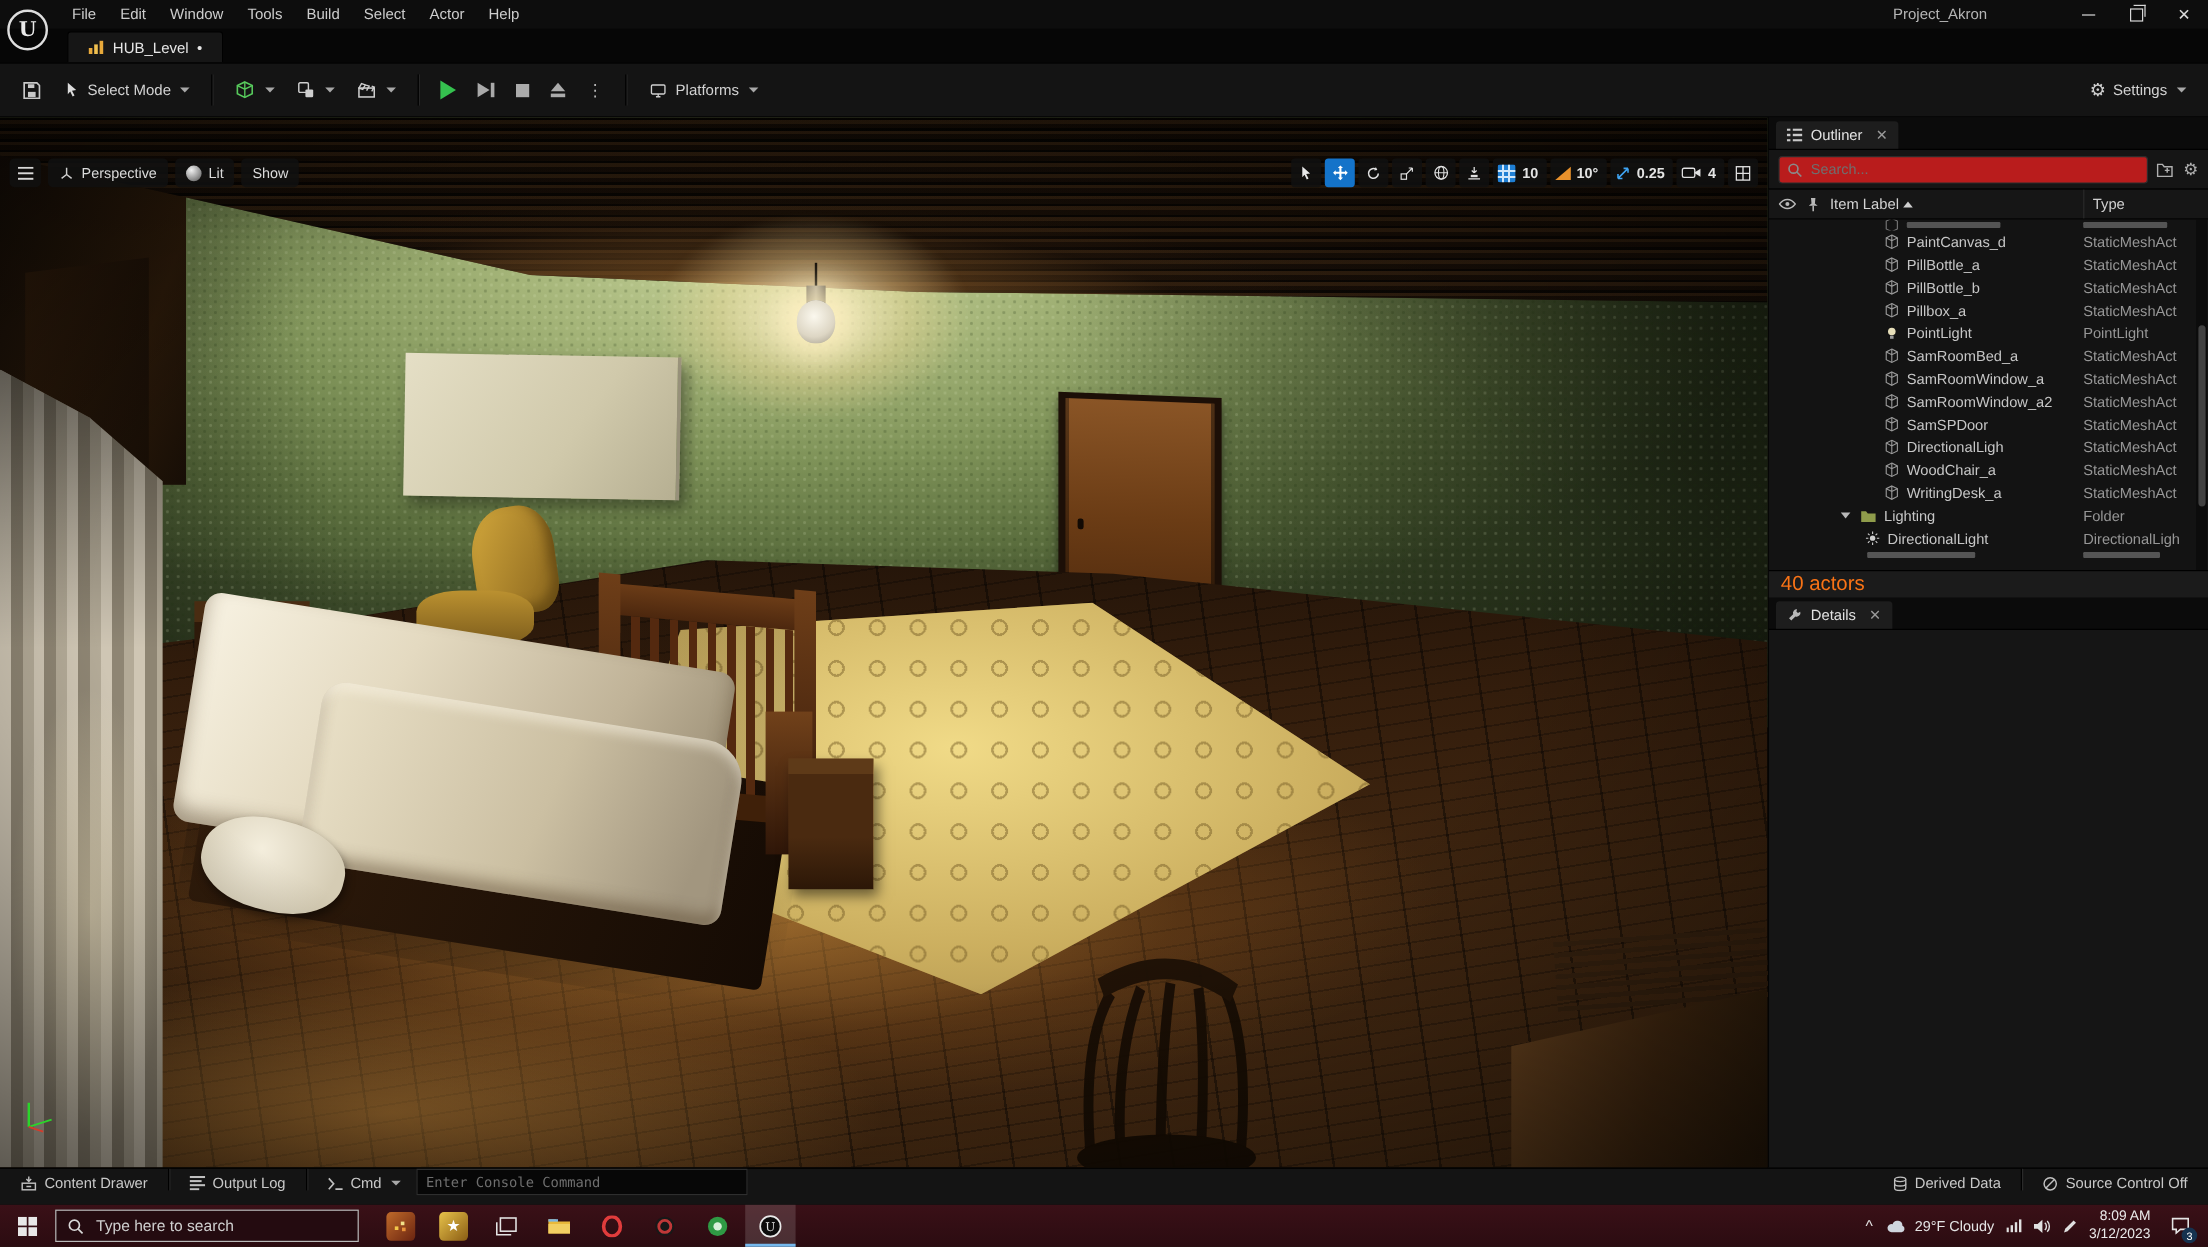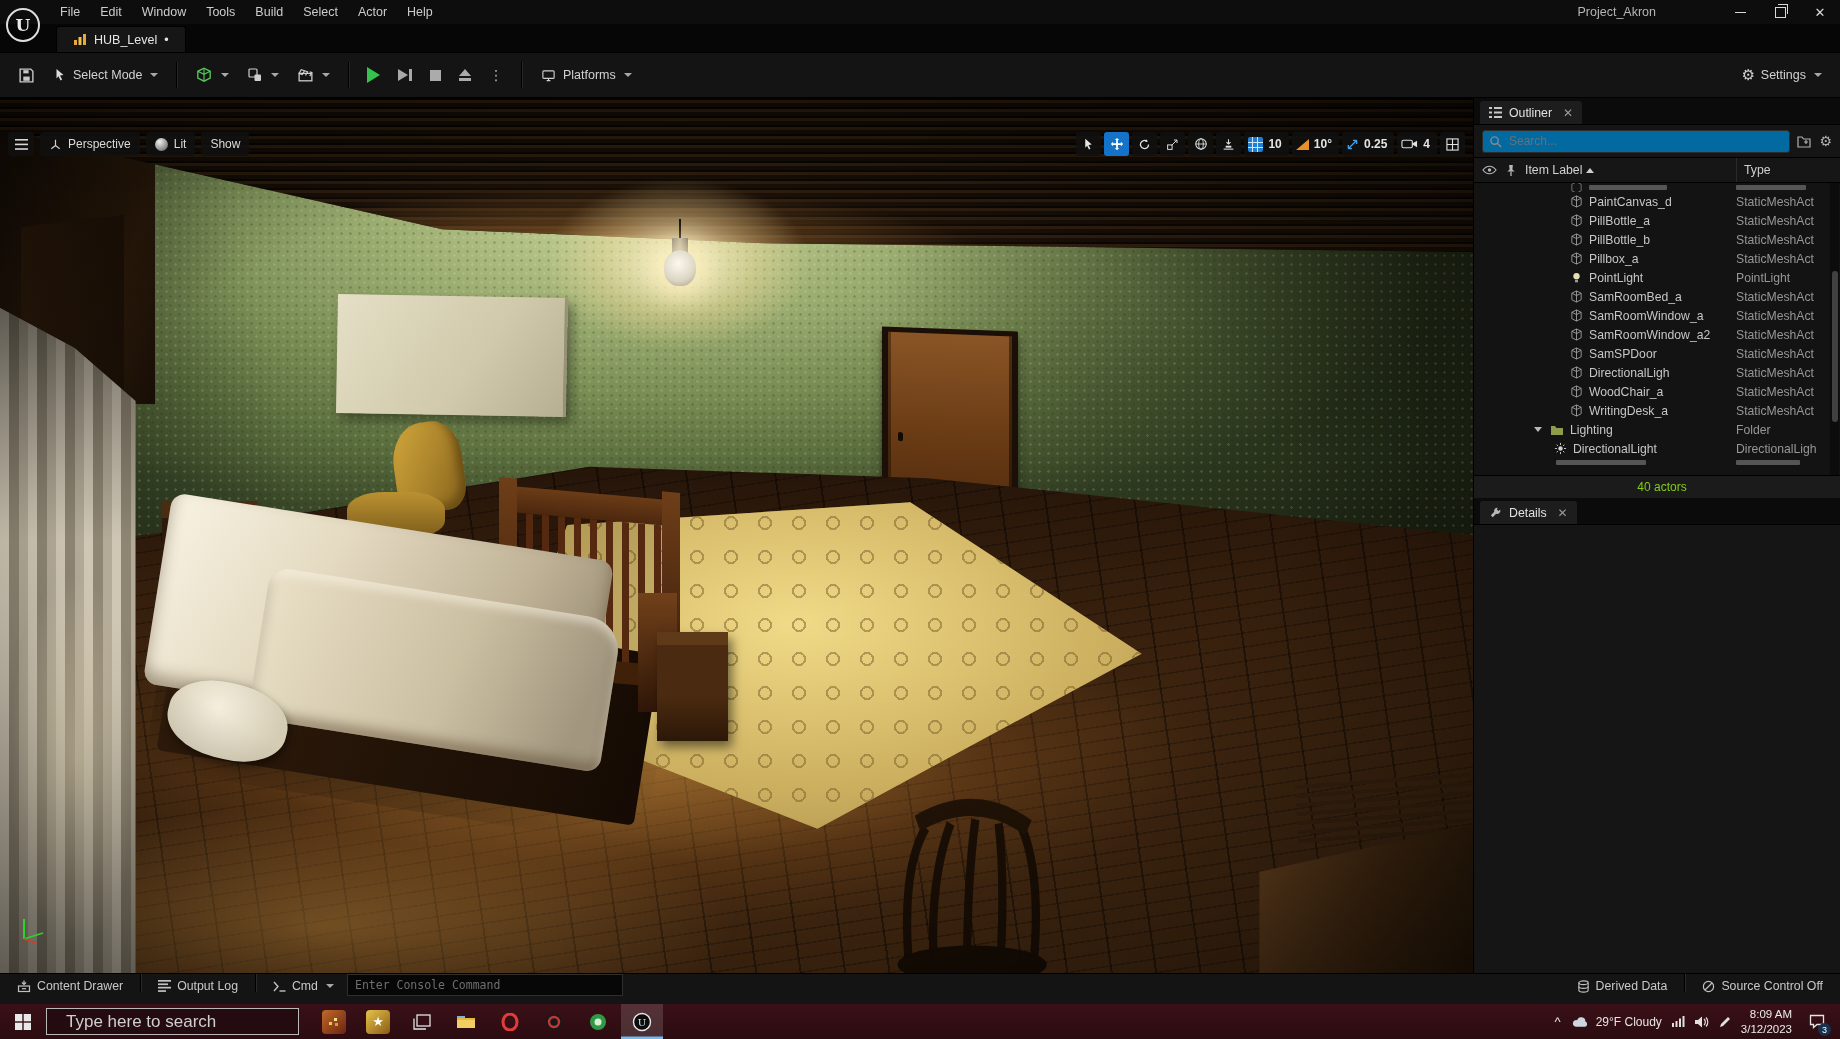--- a/index.html
+++ b/index.html
@@ -141,51 +141,51 @@
     background:repeating-linear-gradient(0deg,#3a2410 0 4px,transparent 4px 9px);transform:rotate(-4deg);}
   .vignette{position:absolute;inset:0;pointer-events:none;background:radial-gradient(ellipse 78% 72% at 46% 46%, transparent 52%, rgba(0,0,0,0.6) 100%);}
   .gizmo{position:absolute;left:16px;bottom:28px;}
 
   
   .panel-tabs{height:26px;background:#0b0b0b;display:flex;align-items:flex-end;padding-left:6px;gap:2px;border-bottom:1px solid #000;}
   .panel-tab{height:23px;background:#1d1d1d;border-radius:3px 3px 0 0;display:flex;align-items:center;gap:7px;padding:0 9px;font-size:12.3px;color:#e2e2e2;}
   .tab-close{color:#9a9a9a;font-size:12px;margin-left:4px;}
   .ol-search{height:32px;display:flex;align-items:center;gap:7px;padding:0 8px;background:#151515;}
   .search-wrap{position:relative;flex:1;}
-  .search-wrap input{width:100%;box-sizing:border-box;height:23px;background:#0369a1;border:1px solid #2c2c2c;border-radius:3px;color:#bdbdbd;font-size:12px;padding:0 6px 0 26px;outline:none;font-family:"Liberation Sans",sans-serif;}
+  .search-wrap input{width:100%;box-sizing:border-box;height:23px;background:#b91c1c;border:1px solid #2c2c2c;border-radius:3px;color:#bdbdbd;font-size:12px;padding:0 6px 0 26px;outline:none;font-family:"Liberation Sans",sans-serif;}
   .search-wrap input::placeholder{color:#6f6f6f;}
   .search-mag{position:absolute;left:7px;top:5px;}
   .ol-header{height:24px;display:flex;align-items:center;background:#161616;border-top:1px solid #000;border-bottom:1px solid #000;font-size:12.3px;color:#d2d2d2;position:relative;padding-left:8px;gap:9px;}
   .sort-tri{width:0;height:0;border-left:4px solid transparent;border-right:4px solid transparent;border-bottom:5px solid #cfcfcf;margin-left:4px;}
   .col-type{position:absolute;left:262px;color:#cfcfcf;border-left:1px solid #2a2a2a;padding-left:7px;height:100%;display:flex;align-items:center;width:96px;}
   .ol-rows{flex:0 0 292px;background:#131313;position:relative;overflow:hidden;}
   .ol-row{height:19px;display:flex;align-items:center;gap:6px;padding-left:96px;position:relative;font-size:12.2px;color:#c6c6c6;white-space:nowrap;}
   .ol-row .ol-type{position:absolute;left:262px;width:94px;overflow:hidden;color:#969696;}
   .ol-row.folder{padding-left:60px;}
   .ol-row.sublight{padding-left:80px;}
   .caret-exp{width:0;height:0;border-left:4px solid transparent;border-right:4px solid transparent;border-top:5px solid #b8b8b8;margin-right:2px;}
   .partial{height:9px;overflow:hidden;opacity:0.75;}
   .partial .ph{display:inline-block;height:5px;background:#6b6b6b;border-radius:1px;}
   .ol-scrollbar{position:absolute;right:1px;top:0;bottom:0;width:9px;background:#0c0c0c;}
   .ol-thumb{position:absolute;left:1.5px;top:30%;width:6px;height:52%;background:#414141;border-radius:3px;}
-  .ol-footer{height:22px;background:#1b1b1b;border-top:1px solid #000;display:flex;align-items:center;padding-left:10px;font-size:12px;color:#84cc16;justify-content:center;}
+  .ol-footer{height:22px;background:#1b1b1b;border-top:1px solid #000;display:flex;align-items:center;padding-left:10px;font-size:17px;color:#f97316;}
   .details-body{flex:1;background:#181818;display:flex;justify-content:center;padding-top:38px;font-size:12.3px;color:#9a9a9a;}
 
   
   .statusbar{height:30px;background:#141414;border-top:1px solid #000;display:flex;align-items:flex-start;padding:0 8px;gap:4px;font-size:12.3px;}
   .sb-btn{height:24px;display:flex;align-items:center;gap:6px;padding:0 9px;color:#c8c8c8;border-radius:3px;}
   .sb-sep{width:1px;height:18px;background:#000;box-shadow:1px 0 0 #2a2a2a;margin:0 4px;}
   .console-input{width:260px;height:20px;background:#070707;border:1px solid #2e2e2e;color:#8a8a8a;font-family:"DejaVu Sans Mono",monospace;font-size:11.5px;padding:0 7px;outline:none;}
   .console-input::placeholder{color:#6e6e6e;}
 
   
   .taskbar{height:35px;background:linear-gradient(180deg,#3a1017,#2b0c11);display:flex;align-items:center;}
   .tb-start{width:46px;height:35px;display:flex;align-items:center;justify-content:center;}
   .tb-search{width:253px;height:27px;background:#240b10;border:1px solid #b9b9b9;display:flex;align-items:center;gap:8px;padding:0 9px;box-sizing:border-box;}
-  .tb-search input{flex:1;background:transparent;border:none;outline:none;color:#fdba74;font-size:17px;font-family:"Liberation Sans",sans-serif;}
+  .tb-search input{flex:1;background:transparent;border:none;outline:none;color:#fdba74;font-size:13px;font-family:"Liberation Sans",sans-serif;}
   .tb-search input::placeholder{color:#cfcfcf;}
   .tb-apps{display:flex;align-items:center;margin-left:14px;gap:2px;height:100%;}
   .tb-app{width:42px;height:35px;display:flex;align-items:center;justify-content:center;position:relative;}
   .tb-app.active{background:rgba(255,255,255,0.14);box-shadow:inset 0 -2.5px 0 #76b9ed;}
   .app-tile{width:24px;height:24px;border-radius:4px;display:flex;align-items:center;justify-content:center;}
   .tray{margin-left:auto;display:flex;align-items:center;gap:10px;padding-right:8px;height:100%;}
   .tray-item{display:flex;align-items:center;gap:6px;color:#e4e4e4;font-size:12px;}
   .clock{display:flex;flex-direction:column;align-items:flex-end;justify-content:center;color:#eaeaea;font-size:11.5px;line-height:1.3;}
   .notif{position:relative;width:30px;height:35px;display:flex;align-items:center;justify-content:center;}
   .notif-badge{position:absolute;right:1px;bottom:3px;min-width:13px;height:13px;border-radius:50%;background:#16324f;color:#fff;font-size:9px;display:flex;align-items:center;justify-content:center;}

